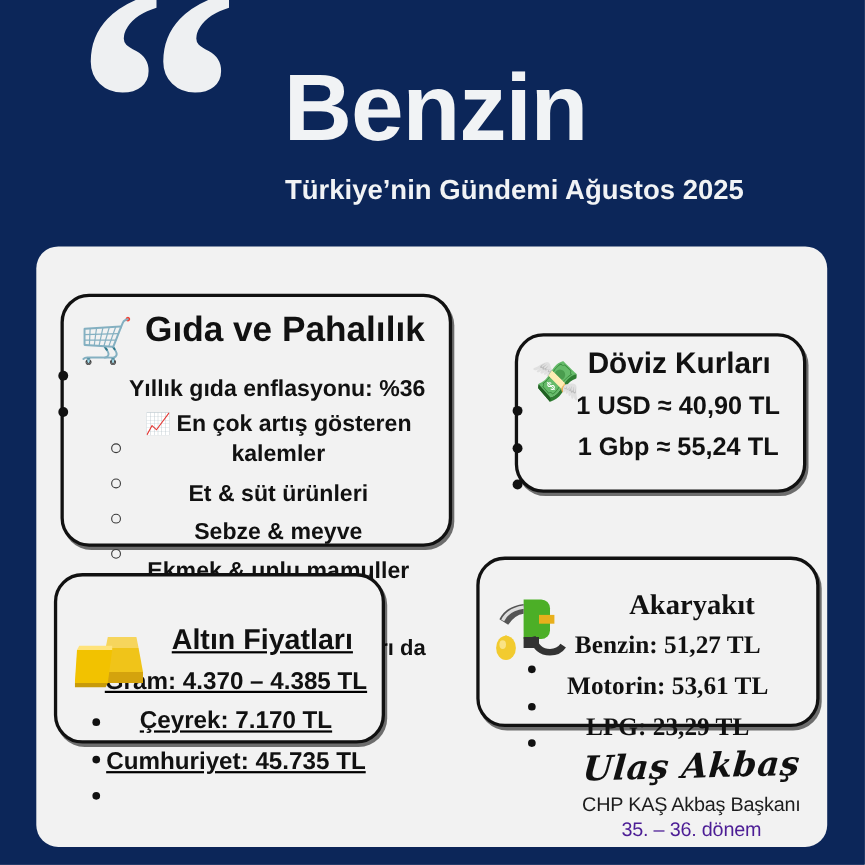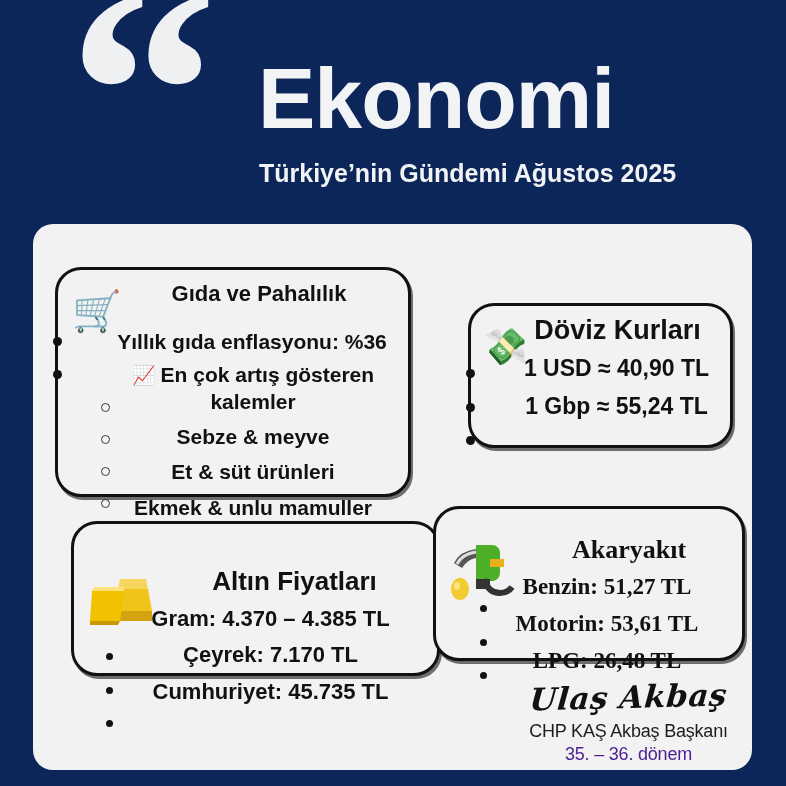--- a/index.html
+++ b/index.html
@@ -118,38 +118,38 @@
     vertical-align: middle;
     margin-right: 13px;
     margin-bottom: 4px;
   }
 
   
   #card-food {
     left: 22px; top: 43px;
     width: 356px; height: 230px;
   }
-  #card-food .card-title { font-size: 22px; margin-top: 11px; padding-left: 52px; }
+  #card-food .card-title { font-size: 32px; margin-top: 11px; padding-left: 52px; }
   #card-food .l1 { font-size: 21px; margin-top: 22px; padding-left: 38px; }
   #card-food .l2 { font-size: 21px; margin-top: 5px; padding-left: 40px; }
   #card-food .sub { font-size: 21px; margin-top: 8px; padding-left: 40px; }
   #card-food .last { font-size: 20px; margin-top: 8px; padding-left: 38px; }
 
   
   #card-fx {
     left: 435px; top: 79px;
     width: 265px; height: 145px;
   }
   #card-fx .card-title { font-size: 27px; margin-top: 9px; padding-left: 34px; }
   #card-fx .card-line { font-size: 23px; margin-top: 8px; padding-left: 32px; }
 
   
   #card-gold {
-    left: 38px; top: 297px;
-    width: 369px; height: 155px;
+    left: 16px; top: 297px;
+    width: 301px; height: 155px; text-decoration: underline;
   }
   #card-gold .card-title { font-size: 26px; margin-top: 43px; padding-left: 78px; }
   #card-gold .card-line { font-size: 22px; margin-top: 8px; padding-left: 30px; }
 
   
   #card-fuel {
     left: 400px; top: 282px;
     width: 312px; height: 155px; font-family: Liberation Serif, serif;
   }
   #card-fuel .card-title { font-size: 26px; margin-top: 26px; padding-left: 80px; }
@@ -186,43 +186,43 @@
     letter-spacing: -0.2px;
   }
 </style>
 </head>
 <body>
 
 <div id="stage">
 
   <div id="header">
     <div class="quote-mark">“</div>
-    <div class="title">Ekonomi</div>
+    <div class="title">Benzin</div>
     <div class="subtitle">Türkiye’nin Gündemi Ağustos 2025</div>
   </div>
 
   <div id="panel">
 
     <div class="card" id="card-food">
       <div class="card-inner">
         <span class="emoji" style="left:14px; top:10px; font-size:40px;">🛒</span>
         <span class="bullet-dot" style="left:-5px; top:56px;"></span>
         <span class="bullet-dot" style="left:-5px; top:89px;"></span>
         <span class="bullet-ring" style="left:43px; top:122px;"></span>
         <span class="bullet-ring" style="left:43px; top:154px;"></span>
         <span class="bullet-ring" style="left:43px; top:186px;"></span>
         <span class="bullet-ring" style="left:43px; top:218px;"></span>
 
         <div class="card-title">Gıda ve Pahalılık</div>
         <div class="card-line l1">Yıllık gıda enflasyonu: %36</div>
         <div class="card-line l2">
           <span class="emoji" style="position:relative; font-size:19px; margin-right:5px;">📈</span><span>En çok artış gösteren kalemler</span>
         </div>
+        <div class="card-line sub">Et &amp; süt ürünleri</div>
         <div class="card-line sub">Sebze &amp; meyve</div>
-        <div class="card-line sub">Et &amp; süt ürünleri</div>
         <div class="card-line sub">Ekmek &amp; unlu mamuller</div>
         <div class="card-line sub">Yağ &amp; bakliyat</div>
         <div class="card-line last">
           <span class="emoji" style="position:relative; font-size:19px; margin-right:5px;">➡️</span><span>Kira ve hizmet fiyatları da</span>
         </div>
         <div class="card-line last" style="margin-top:2px;">enflasyonu artırıyor.</div>
       </div>
     </div>
 
     <div class="card" id="card-fx">
@@ -276,21 +276,21 @@
             <ellipse cx="11" cy="47" rx="3" ry="4" fill="#fbe99a" opacity="0.8"></ellipse>
           </svg>
         </span>
         <span class="inline-bullet" style="position:absolute; left:44px; top:70px;"></span>
         <span class="inline-bullet" style="position:absolute; left:44px; top:104px;"></span>
         <span class="inline-bullet" style="position:absolute; left:44px; top:137px;"></span>
 
         <div class="card-title">Akaryakıt</div>
         <div class="card-line">Benzin: 51,27 TL</div>
         <div class="card-line">Motorin: 53,61 TL</div>
-        <div class="card-line">LPG: 26,48 TL</div>
+        <div class="card-line">LPG: 23,29 TL</div>
       </div>
     </div>
 
     <div id="signature">
       <div class="sig-name">Ulaş Akbaş</div>
       <div class="sig-role">CHP KAŞ Akbaş Başkanı</div>
       <div class="sig-term">35. – 36. dönem</div>
     </div>
 
   </div>

